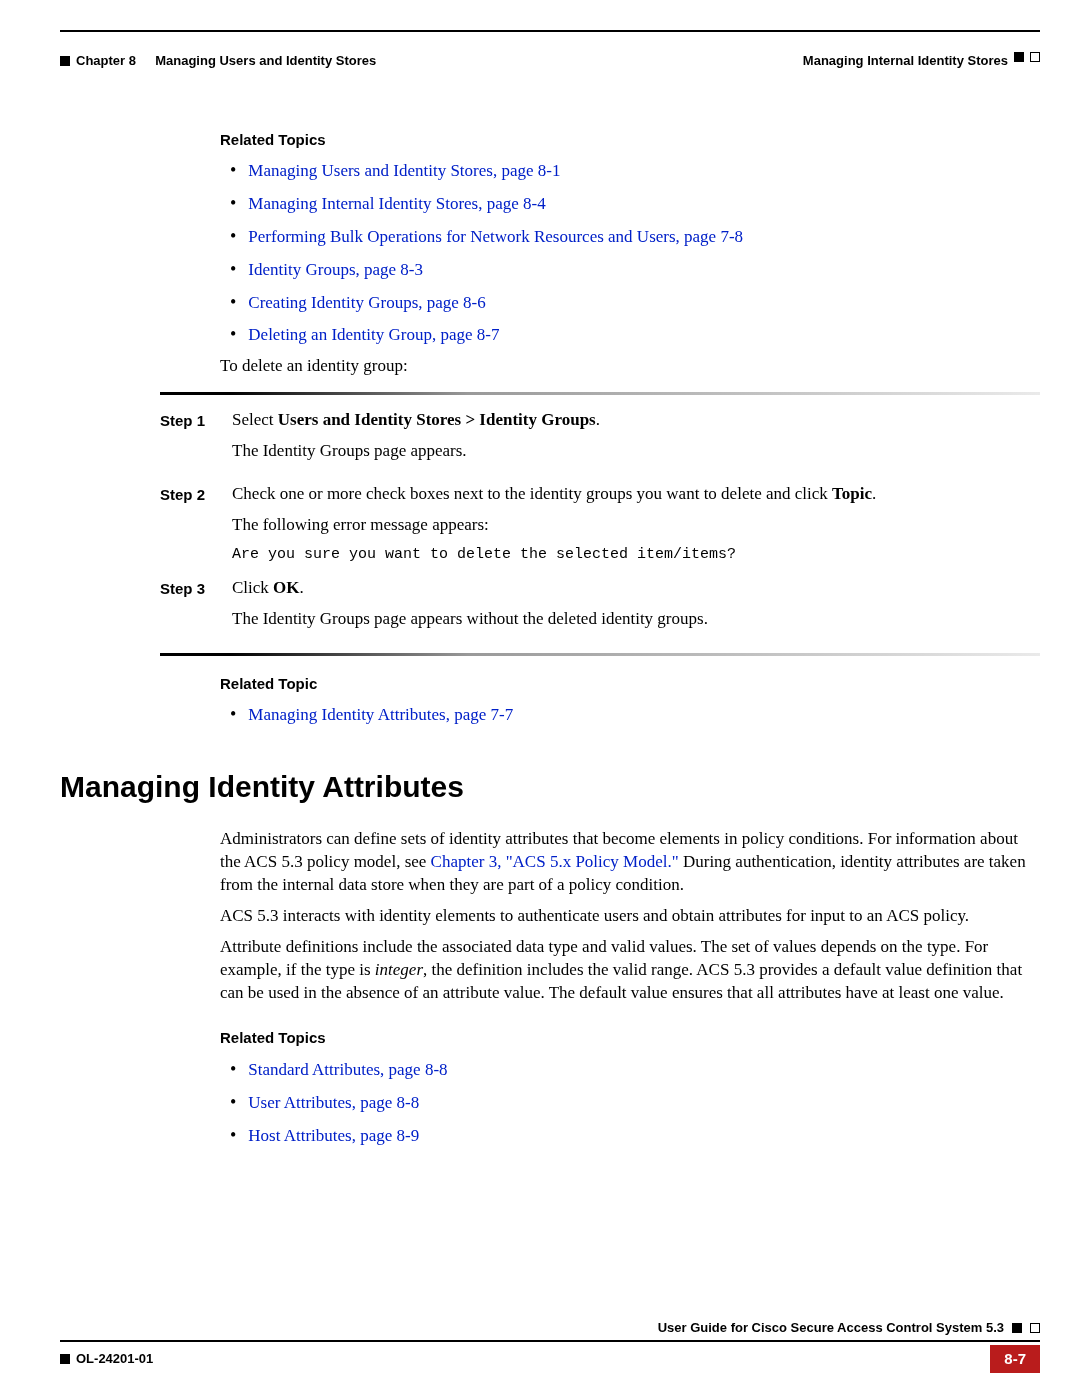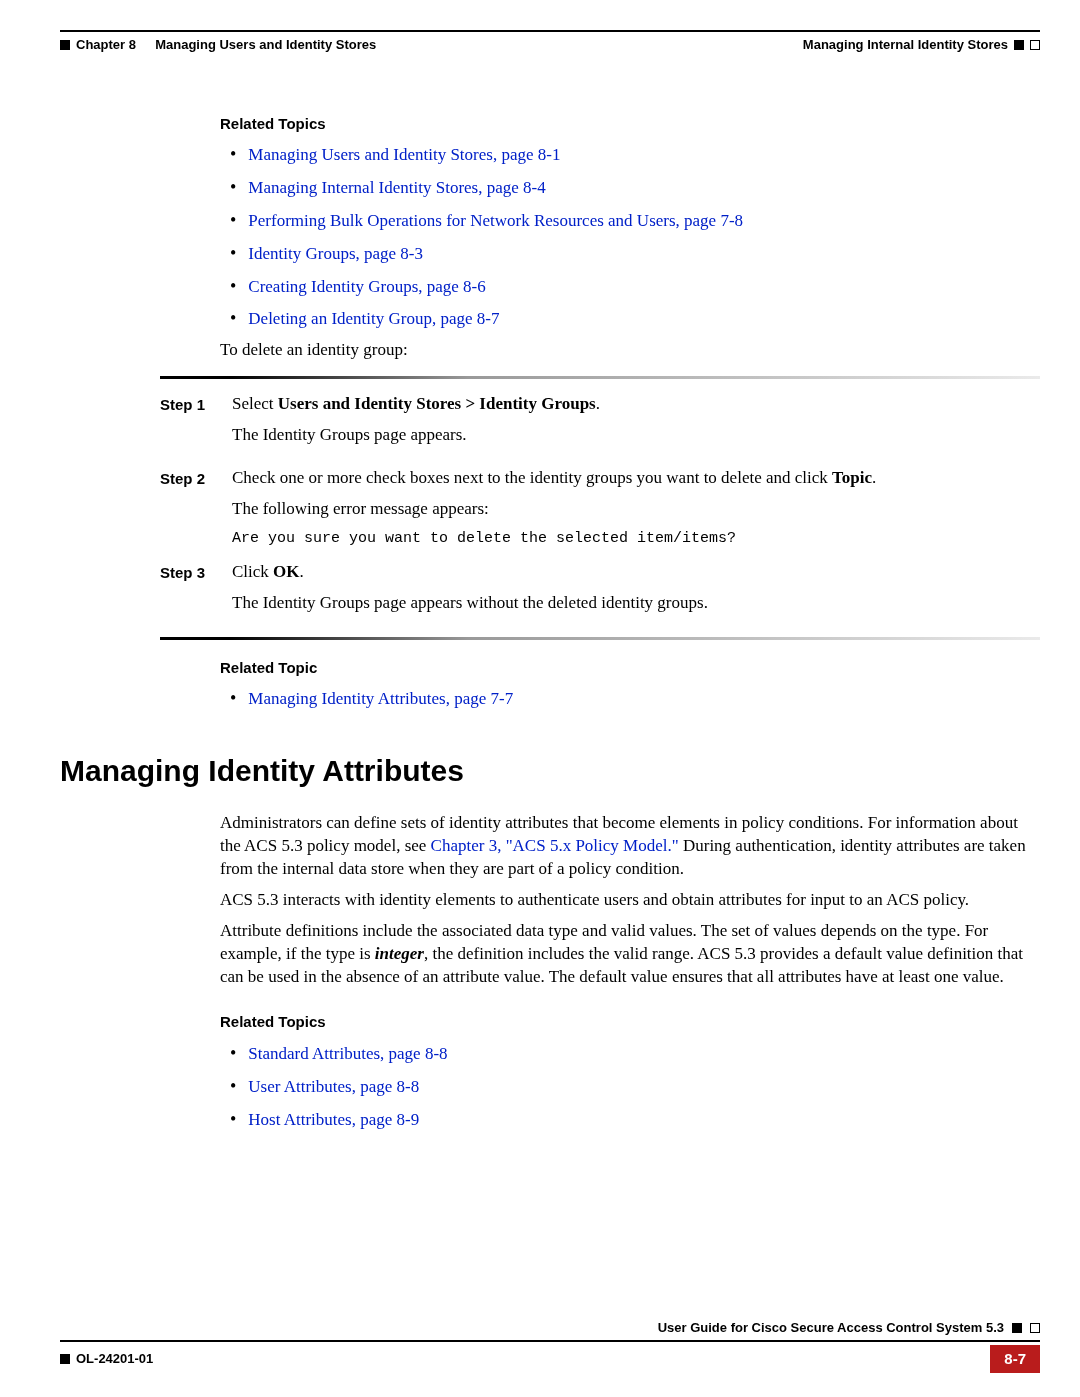--- a/index.html
+++ b/index.html
@@ -15,31 +15,31 @@
   }
   .page {
     position: absolute;
     left: 60px;
     right: 40px;
     top: 30px;
     bottom: 30px;
   }
   .header {
     border-top: 2px solid #000;
-    padding-top: 4px;
+    padding-top: 20px;
     display: flex;
     justify-content: space-between;
     align-items: flex-start;
     font-family: Arial, Helvetica, sans-serif;
     font-size: 13px;
     font-weight: bold;
     margin-bottom: 60px;
   }
   .header-left { display: flex; align-items: center; gap: 6px; }
-  .header-right { display: flex; align-items: center; gap: 6px; text-align: right; }
+  .header-right { display: flex; gap: 6px; text-align: right; }
   .sq { width: 10px; height: 10px; background: #000; display: inline-block; }
   .sq-outline { width: 10px; height: 10px; background:#fff; border:1px solid #000; display:inline-block;}
   .content { margin-left: 160px; }
   .bold-sans { font-family: Arial, Helvetica, sans-serif; font-weight: bold; }
   .related-h { font-size: 15px; margin-top: 8px; margin-bottom: 8px; }
   ul.bullets { list-style: none; padding-left: 0; }
   ul.bullets li { margin: 8px 0 8px 28px; text-indent: -18px; }
   ul.bullets li::before { content: "•"; font-size: 18px; padding-right: 12px; }
   a.link { color: #0020c8; text-decoration: none; }
   h1.section { font-family: Arial, Helvetica, sans-serif; font-weight: bold; font-size: 23px; margin-top: 40px; margin-bottom: 18px; }
@@ -68,21 +68,21 @@
     font-weight: bold;
   }
   .footer-bottom {
     display:flex; justify-content:space-between; align-items:center;
     padding-top: 3px;
   }
   .footer-left { display:flex; align-items:center; gap:6px; font-weight:bold;}
   .page-num {
     background:#b91c1c; color:#fff; padding:4px 14px; font-weight:bold; font-size:15px;
   }
-  .italic { font-style: italic; font-weight: bold; }
+  .italic { font-style: italic; }
 </style>
 </head>
 <body>
 
 <div class="page">
 
   <div class="header">
     <div class="header-left">
       <span class="sq"></span>
       <span>Chapter 8</span>

